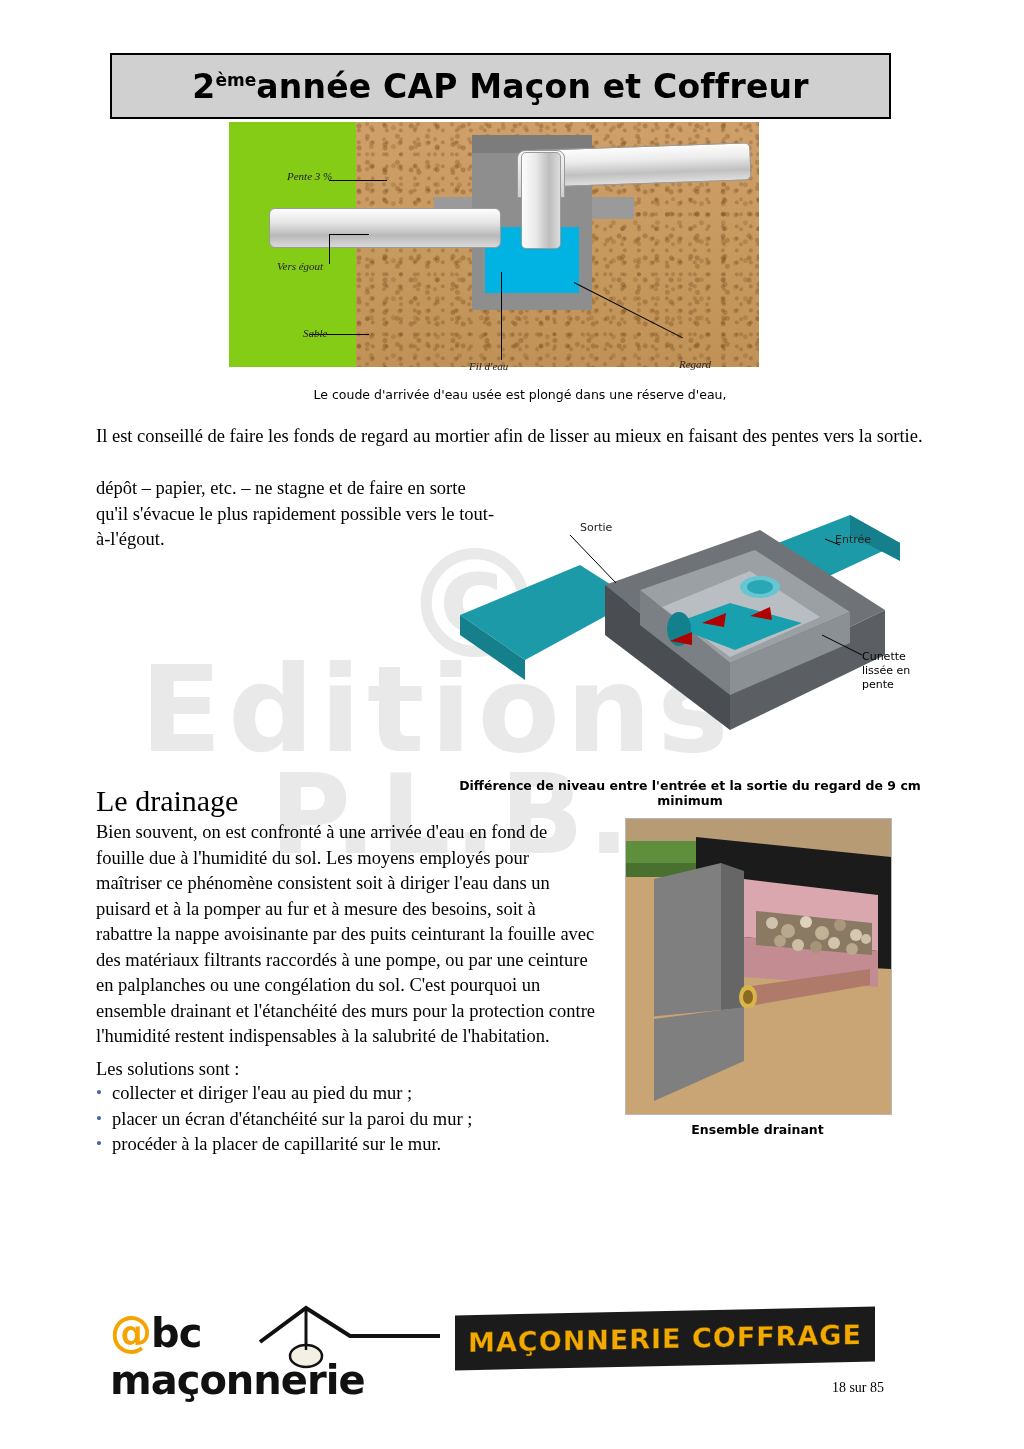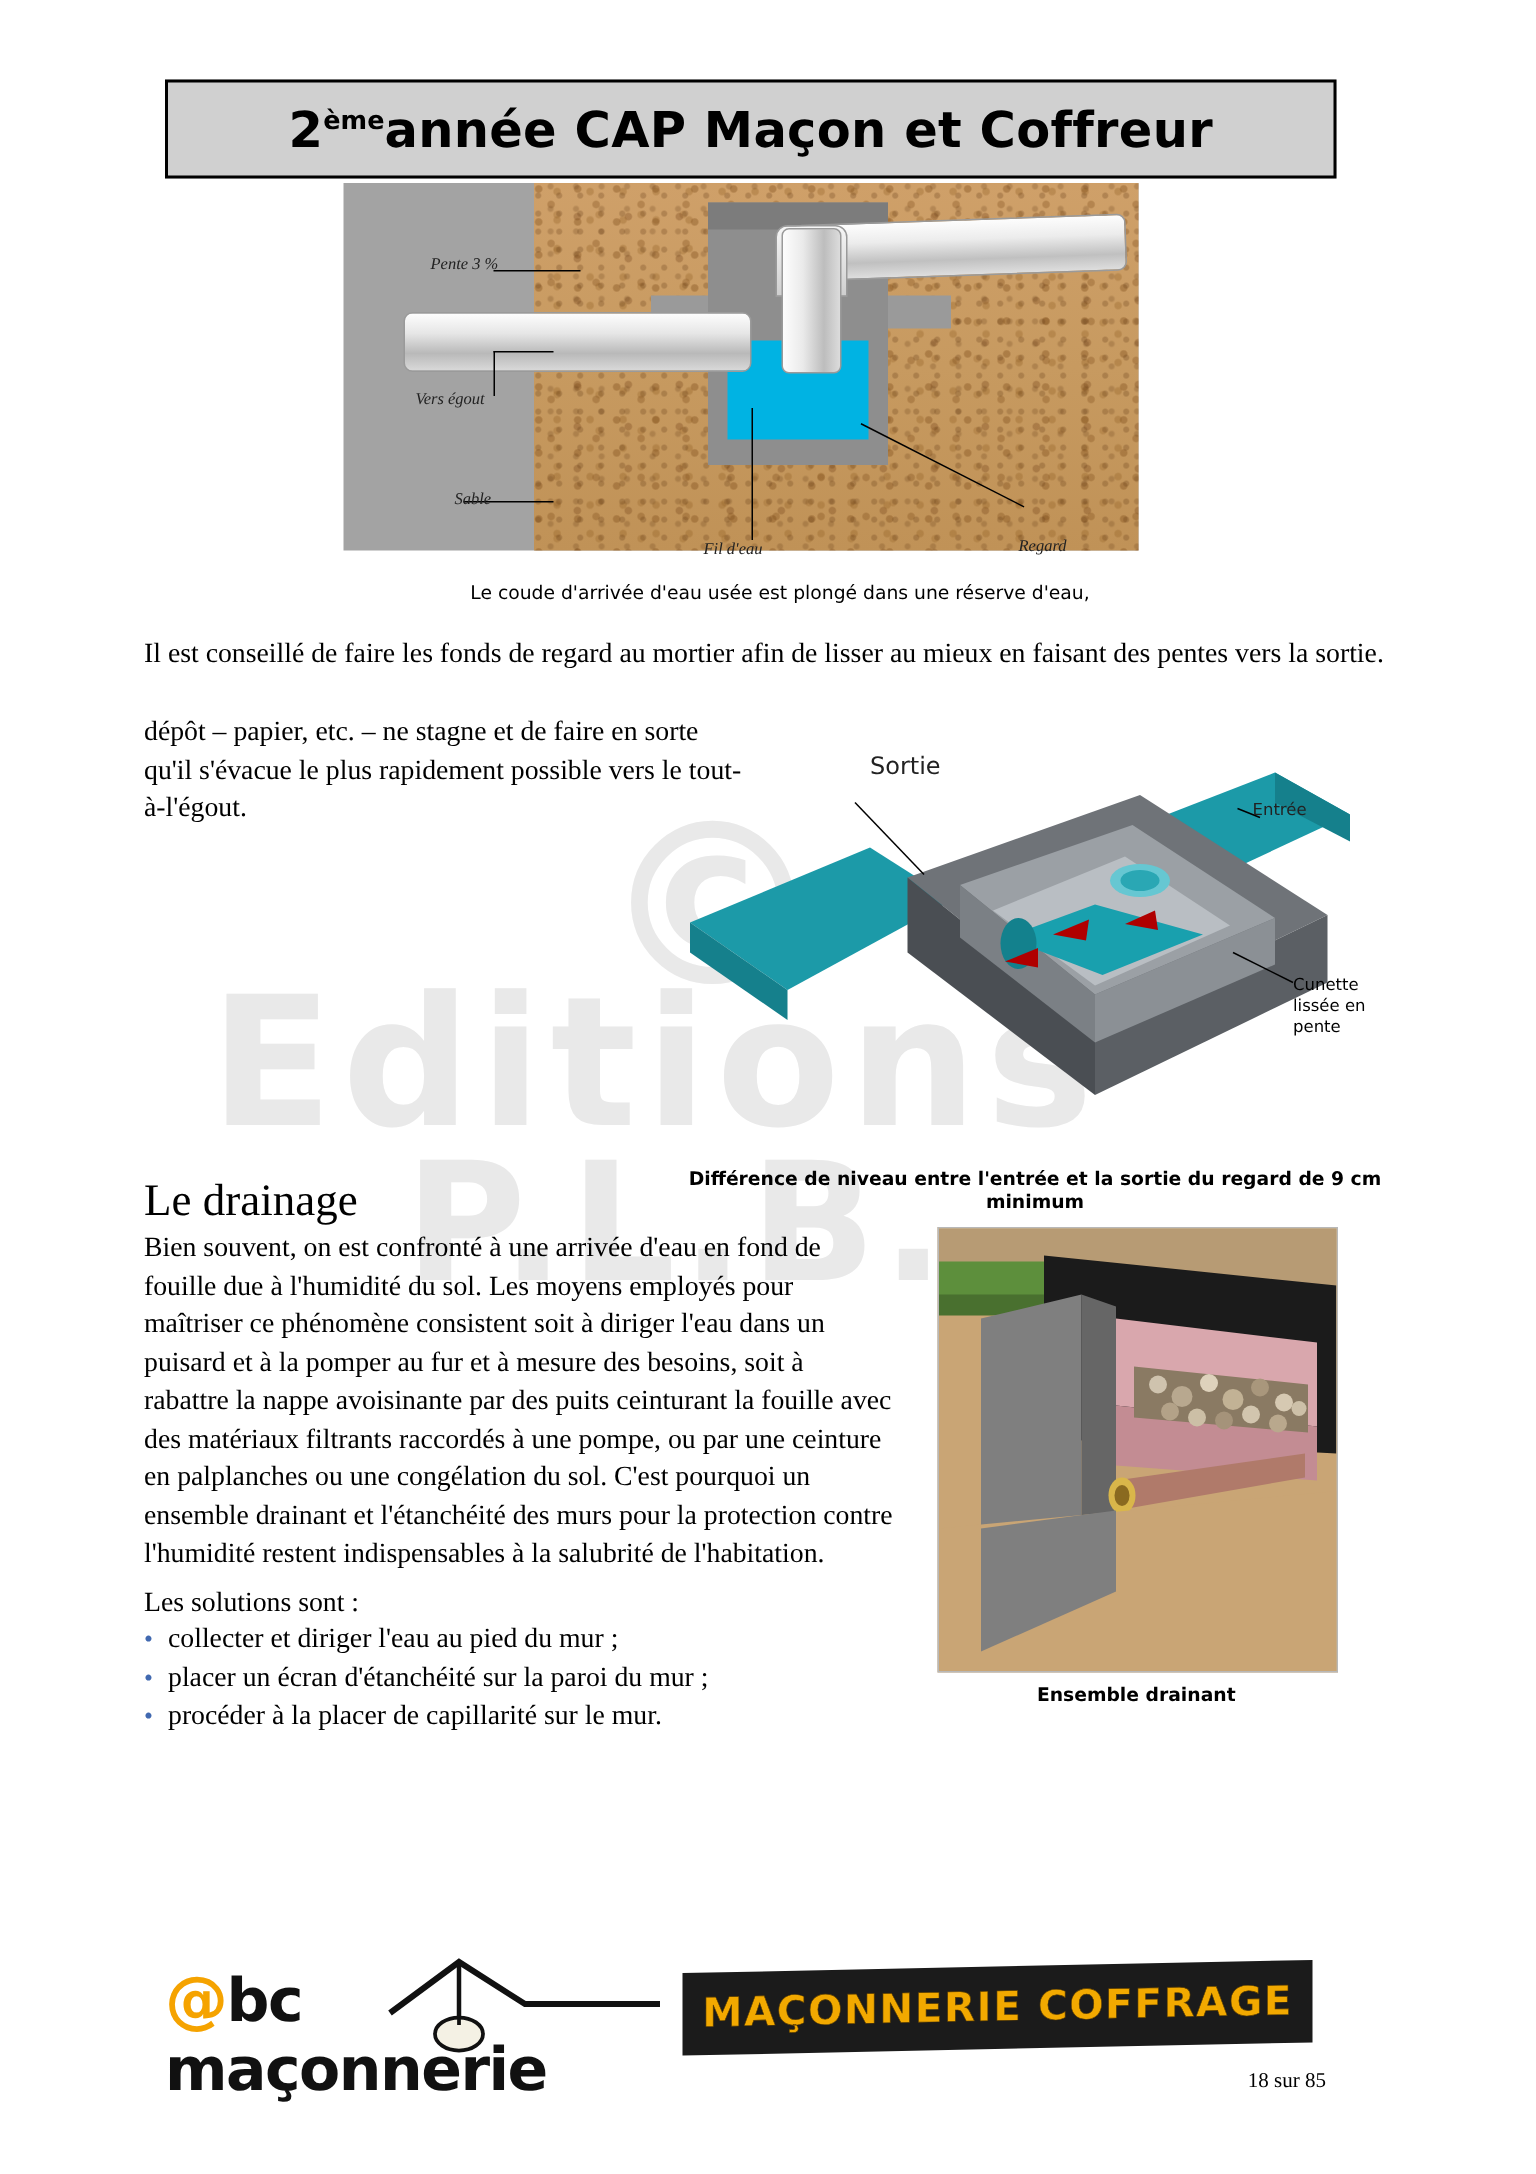--- a/index.html
+++ b/index.html
@@ -43,21 +43,21 @@
     letter-spacing: 0;
   }
 
   
   .fig1 {
     position: absolute;
     left: 229px;
     top: 122px;
     width: 530px;
     height: 245px;
-    background: #a3a3a3;
+    background: #84cc16;
   }
   .fig1-sand {
     position: absolute;
     left: 127px;
     top: 0;
     width: 403px;
     height: 245px;
     background:
       radial-gradient(circle at 12% 18%, rgba(120,70,20,.35) 0 2px, transparent 3px),
       radial-gradient(circle at 38% 55%, rgba(120,70,20,.30) 0 2px, transparent 3px),
@@ -423,21 +423,21 @@
     <ellipse cx="330" cy="92" rx="13" ry="7" fill="#2aa7b4"></ellipse>
 
     <polygon points="296,118 272,128 294,132" fill="#b00000"></polygon>
     <polygon points="262,137 240,146 262,150" fill="#b00000"></polygon>
     <polygon points="340,112 320,121 342,125" fill="#b00000"></polygon>
 
     <line x1="140" y1="40" x2="186" y2="88" stroke="#000" stroke-width="1"></line>
     <line x1="410" y1="50" x2="395" y2="44" stroke="#000" stroke-width="1"></line>
     <line x1="392" y1="140" x2="432" y2="160" stroke="#000" stroke-width="1"></line>
   </svg>
-  <div class="fig1-label" style="left:150px;top:6px;font-style:normal;font-family:'DejaVu Sans',sans-serif;font-size:16px;">Sortie</div>
+  <div class="fig1-label" style="left:150px;top:26px;font-style:normal;font-family:'DejaVu Sans',sans-serif;font-size:11px;">Sortie</div>
   <div class="fig1-label" style="left:405px;top:38px;font-style:normal;font-family:'DejaVu Sans',sans-serif;font-size:11px;">Entrée</div>
   <div style="position:absolute;left:432px;top:155px;font-family:'DejaVu Sans',sans-serif;font-size:11px;line-height:14px;">
     <div>Cunette</div>
     <div>lissée en</div>
     <div>pente</div>
   </div>
 </div>
 
 <div class="fig2-caption">Différence de niveau entre l'entrée et la sortie du regard de 9 cm minimum</div>
 

